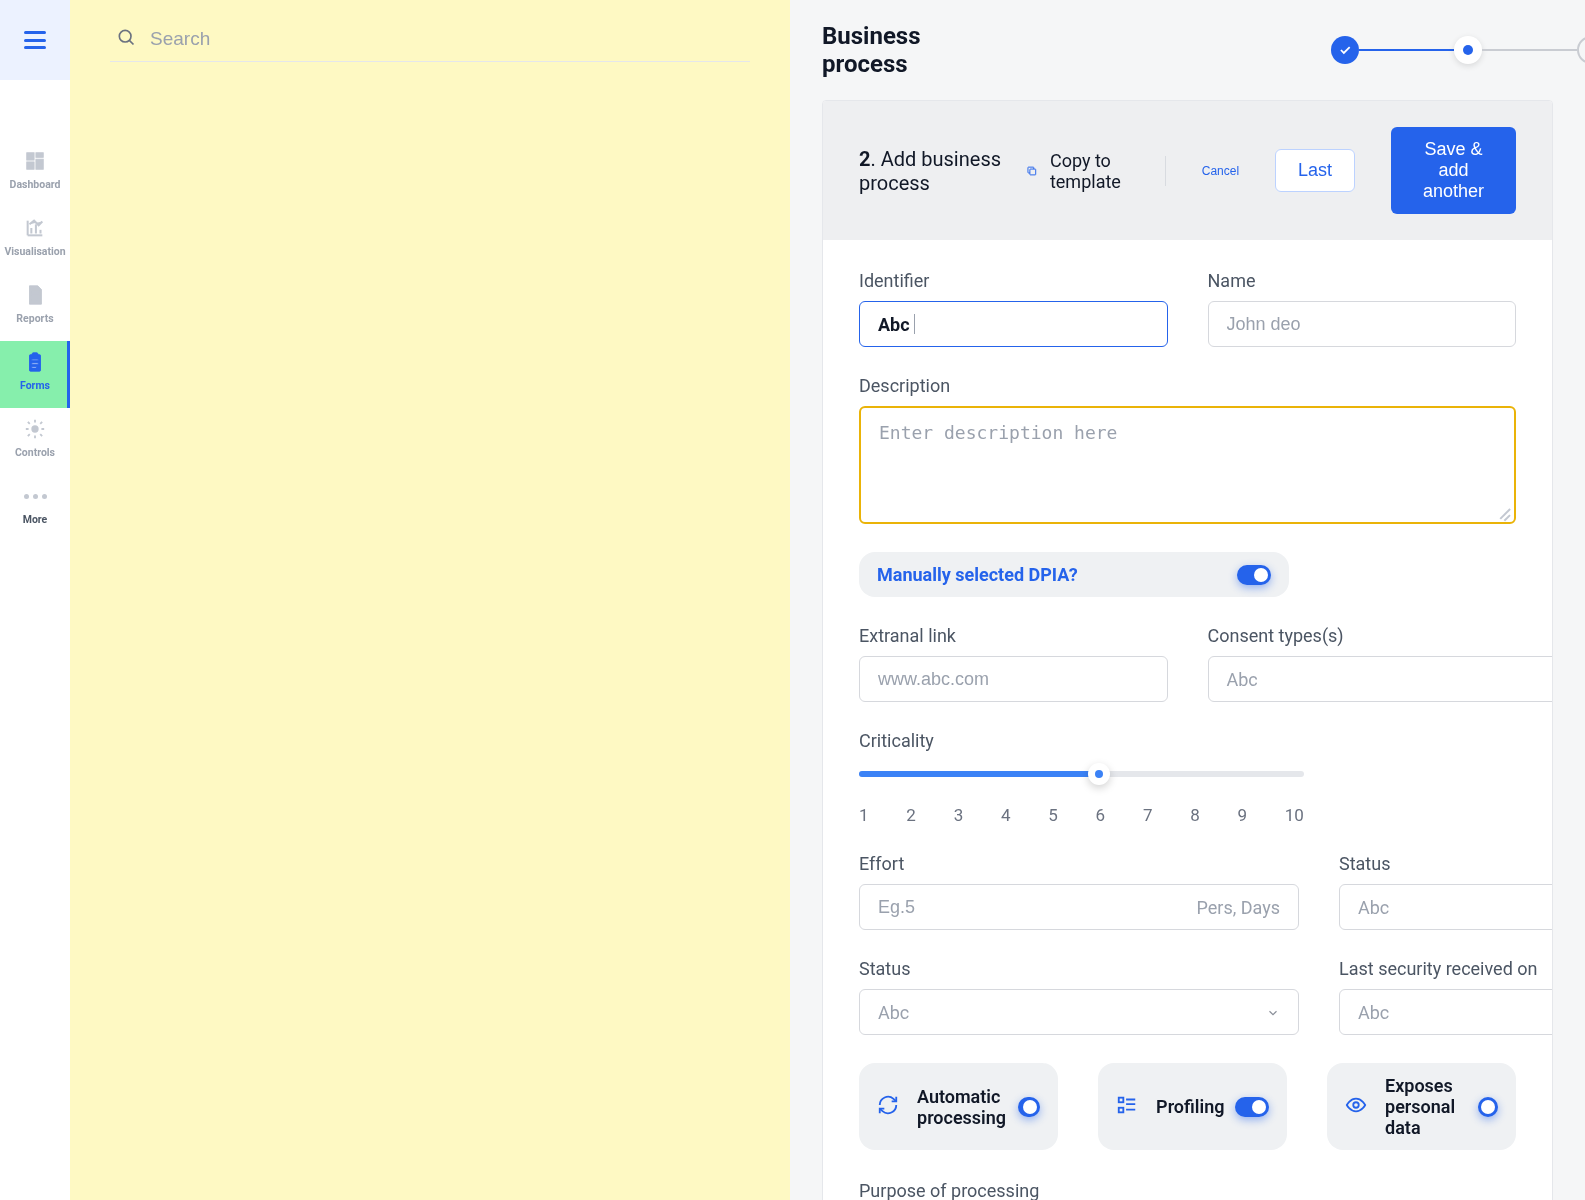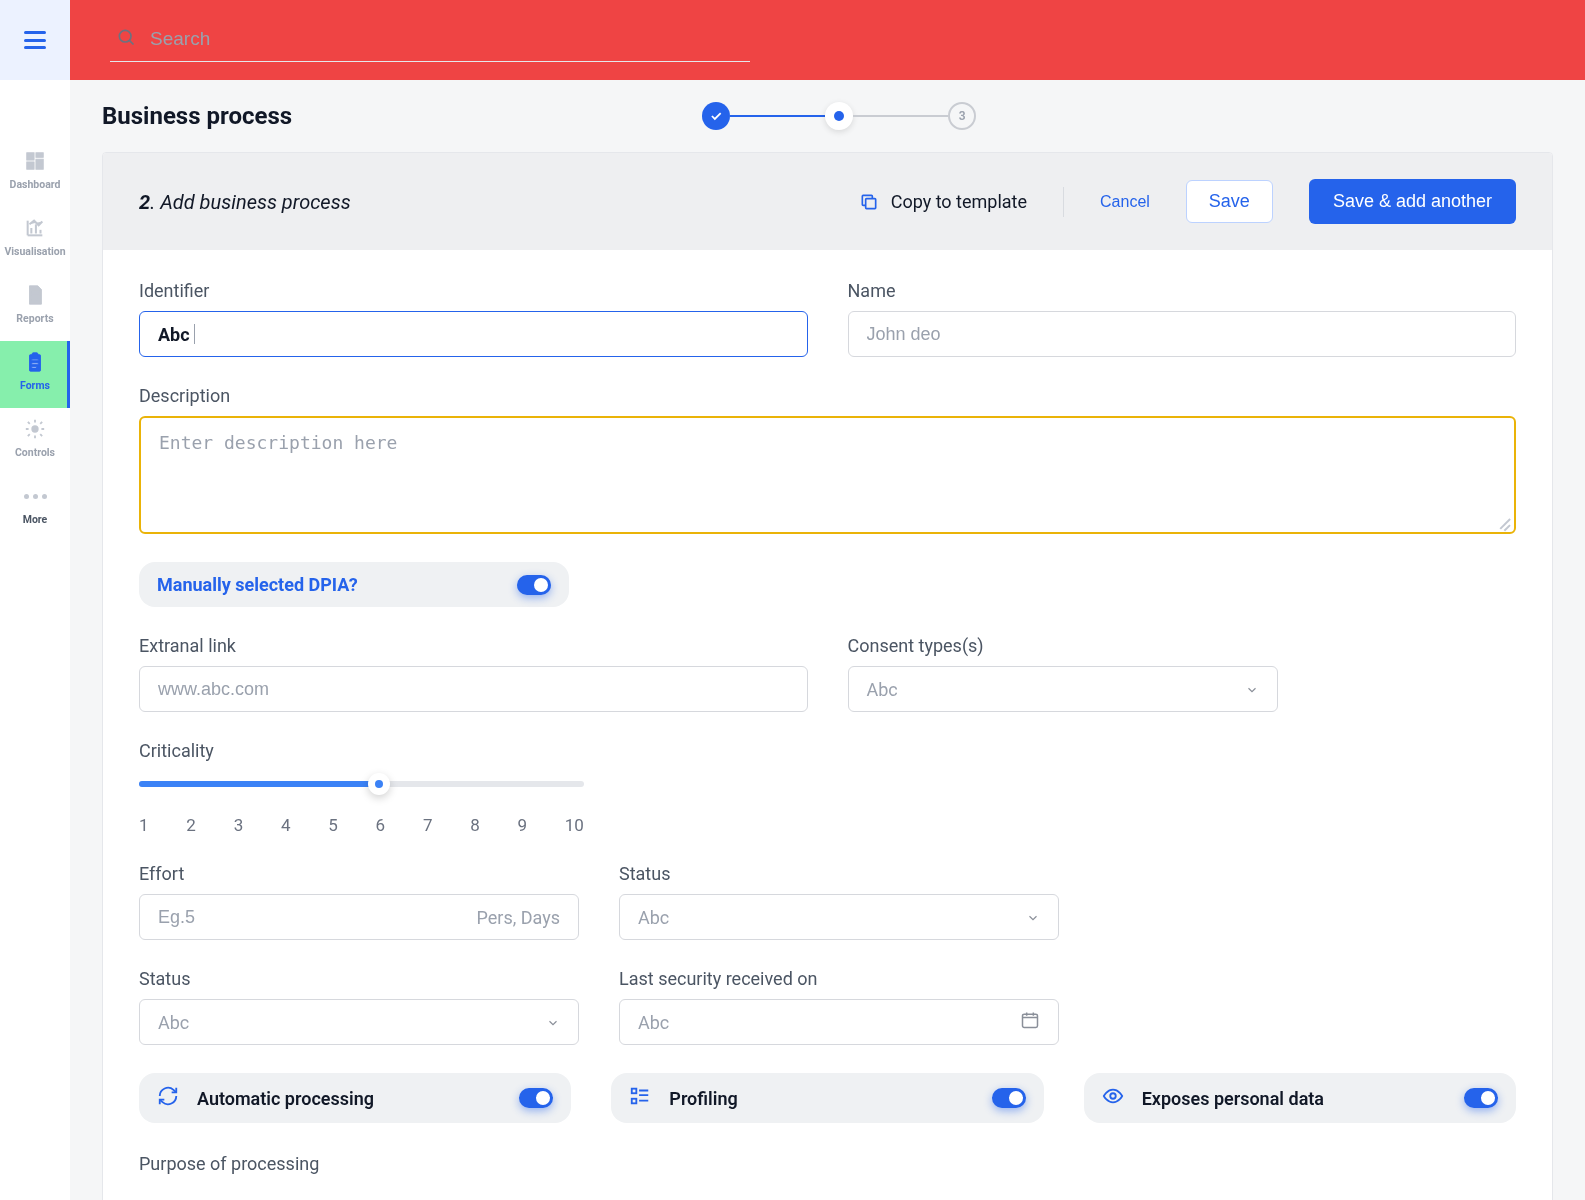--- a/index.html
+++ b/index.html
@@ -39,21 +39,21 @@
   }
   .nav-item .nav-icon { width:22px; height:22px; display:flex; align-items:center; justify-content:center; }
   .nav-item .nav-label { font-size:10.5px; color:#9aa1ad; }
   .nav-item.active .nav-label { color:#2563eb; }
   .nav-item .nav-icon svg { stroke:#c3c8d1; fill:#c3c8d1; }
   .nav-item.active .nav-icon svg { stroke:#2563eb; fill:#2563eb; }
   .more-dots { display:flex; gap:4px; }
   .more-dots span { width:5px; height:5px; border-radius:50%; background:#c3c8d1; }
 
   
-  .main { flex:1; display:flex; flex-direction:column; background:#ef4444; overflow:hidden; }
+  .main { flex:1; display:flex; background:#fef9c3; overflow:hidden; }
 
   
   .topbar { height:80px; display:flex; align-items:center; padding:0 40px; }
   .search-wrap {
     display:flex; align-items:center; gap:14px;
     width:640px; border-bottom:1px solid #e5e7eb; padding:8px 6px 10px 6px;
   }
   .search-wrap input {
     border:none; outline:none; font-size:19px; color:#111827; flex:1; background:transparent;
   }
@@ -93,27 +93,27 @@
   .step-line.pending { background:#c9ccd2; }
 
   
   .card {
     background:#ffffff; border:1px solid #e5e7eb; border-radius:4px; overflow:hidden;
   }
   .card-header {
     background:#eeeff1; padding: 26px 36px;
     display:flex; align-items:center; justify-content:space-between;
   }
-  .card-title { font-size:20px; color:#111827;font-style:italic; }
+  .card-title { font-size:20px; color:#111827; }
   .card-title .step-num { font-weight:700; }
   .card-actions { display:flex; align-items:center; gap:36px; }
   .copy-link { display:flex; align-items:center; gap:12px; font-size:18px; color:#111827; cursor:pointer; }
   .copy-link svg { stroke:#2563eb; }
   .vr { width:1px; height:30px; background:#d8dbe0; }
-  .btn-link { color:#2563eb; font-size:16px; background:none; border:none; cursor:pointer; }
+  .btn-link { color:#2563eb; font-size:12px; background:none; border:none; cursor:pointer; }
   .btn-outline {
     border:1px solid #bcd2ff; color:#2563eb; background:#fff;
     border-radius:6px; padding:10px 22px; font-size:18px; cursor:pointer;
   }
   .btn-primary {
     background:#2563eb; color:#fff; border:none;
     border-radius:6px; padding:12px 24px; font-size:18px; cursor:pointer;
   }
 
   .card-body { padding: 30px 36px 40px 36px; }
@@ -337,21 +337,21 @@
         <div class="card-actions">
           <div class="copy-link">
             <svg width="20" height="20" viewBox="0 0 24 24" fill="none" stroke-width="2">
                 <rect x="8" y="8" width="12" height="12" rx="1"></rect>
                 <path d="M16 8V5a1 1 0 0 0-1-1H5a1 1 0 0 0-1 1v10a1 1 0 0 0 1 1h3"></path>
               </svg>
             <span>Copy to template</span>
           </div>
           <span class="vr"></span>
           <button class="btn-link">Cancel</button>
-          <button class="btn-outline">Save</button>
+          <button class="btn-outline">Last</button>
           <button class="btn-primary">Save &amp; add another</button>
         </div>
       </header>
 
       <div class="card-body">
 
         <div class="row">
           <div class="col col-half">
             <span class="label">Identifier</span>
             <div class="input focus">

